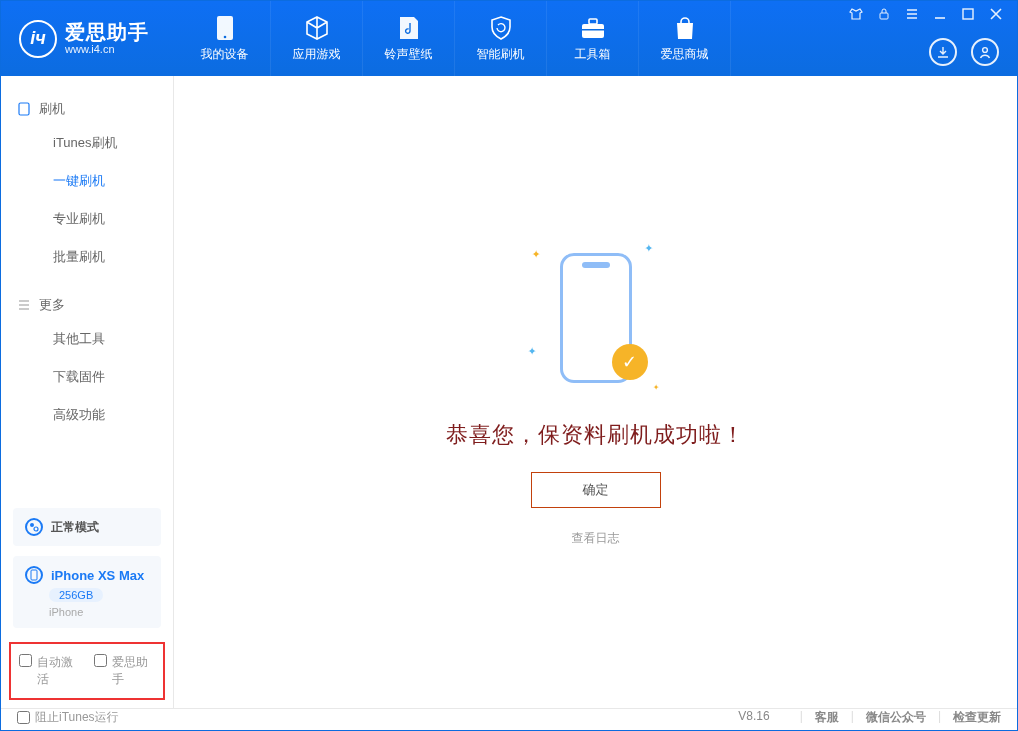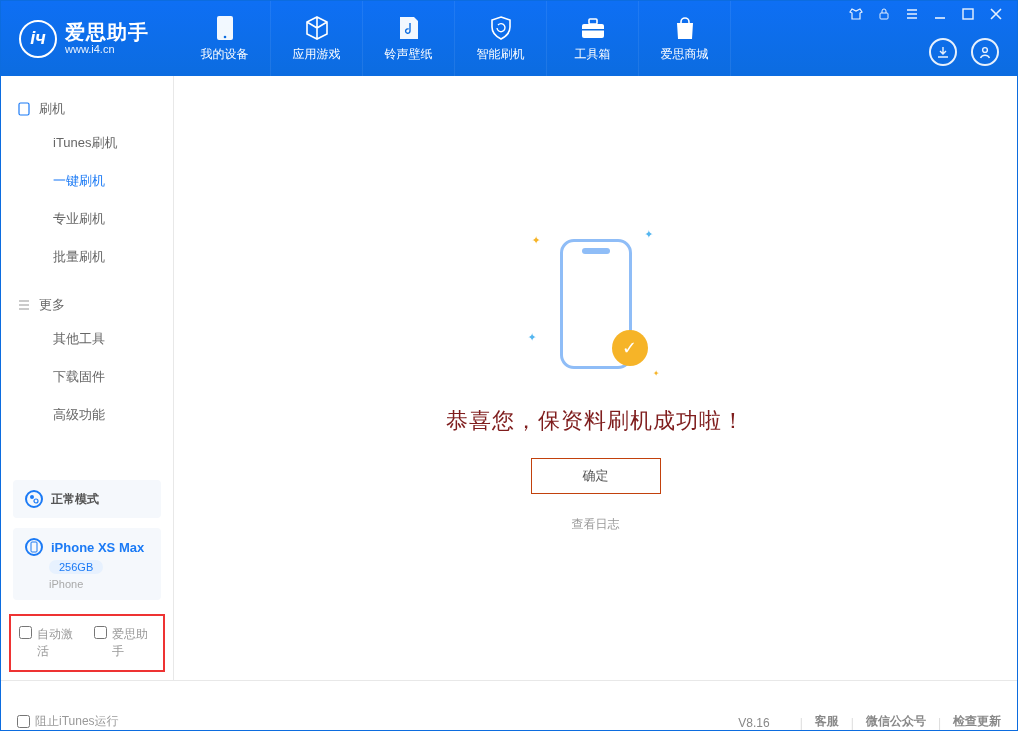--- a/index.html
+++ b/index.html
@@ -58,21 +58,21 @@
 .spark { position:absolute; font-size:11px; }
 .spark.s1 { top:10px; left:6px; color:#f6b428; }
 .spark.s2 { top:4px; right:12px; color:#54b6f0; }
 .spark.s3 { bottom:40px; left:2px; color:#54b6f0; }
 .spark.s4 { bottom:6px; right:6px; color:#f6b428; font-size:8px; }
 .msg { font-size:22px; color:#7f1d1d; letter-spacing:1px; }
 .ok-btn { width:130px; height:36px; border:1px solid #c2410c; background:#fff; color:#555; font-size:13px; cursor:pointer; }
 .log-link { font-size:12px; color:#999; cursor:pointer; }
 
 
-.footer { height:50px; border-top:1px solid #e8e8e8; display:flex; align-items:flex-end; padding:0 16px; font-size:12px; color:#999; }
+.footer { height:22px; border-top:1px solid #e8e8e8; display:flex; align-items:flex-start; padding:0 16px; font-size:12px; color:#999; }
 .footer label { display:flex; align-items:center; gap:5px; cursor:pointer; }
 .footer .spacer { flex:1; }
 .footer .ver { color:#888; margin-right:18px; }
 .footer .flink { color:#888; cursor:pointer;font-weight:bold; }
 .footer .sep { color:#ddd; margin:0 12px; }
 </style>
 </head>
 <body>
 
 <div class="window">

